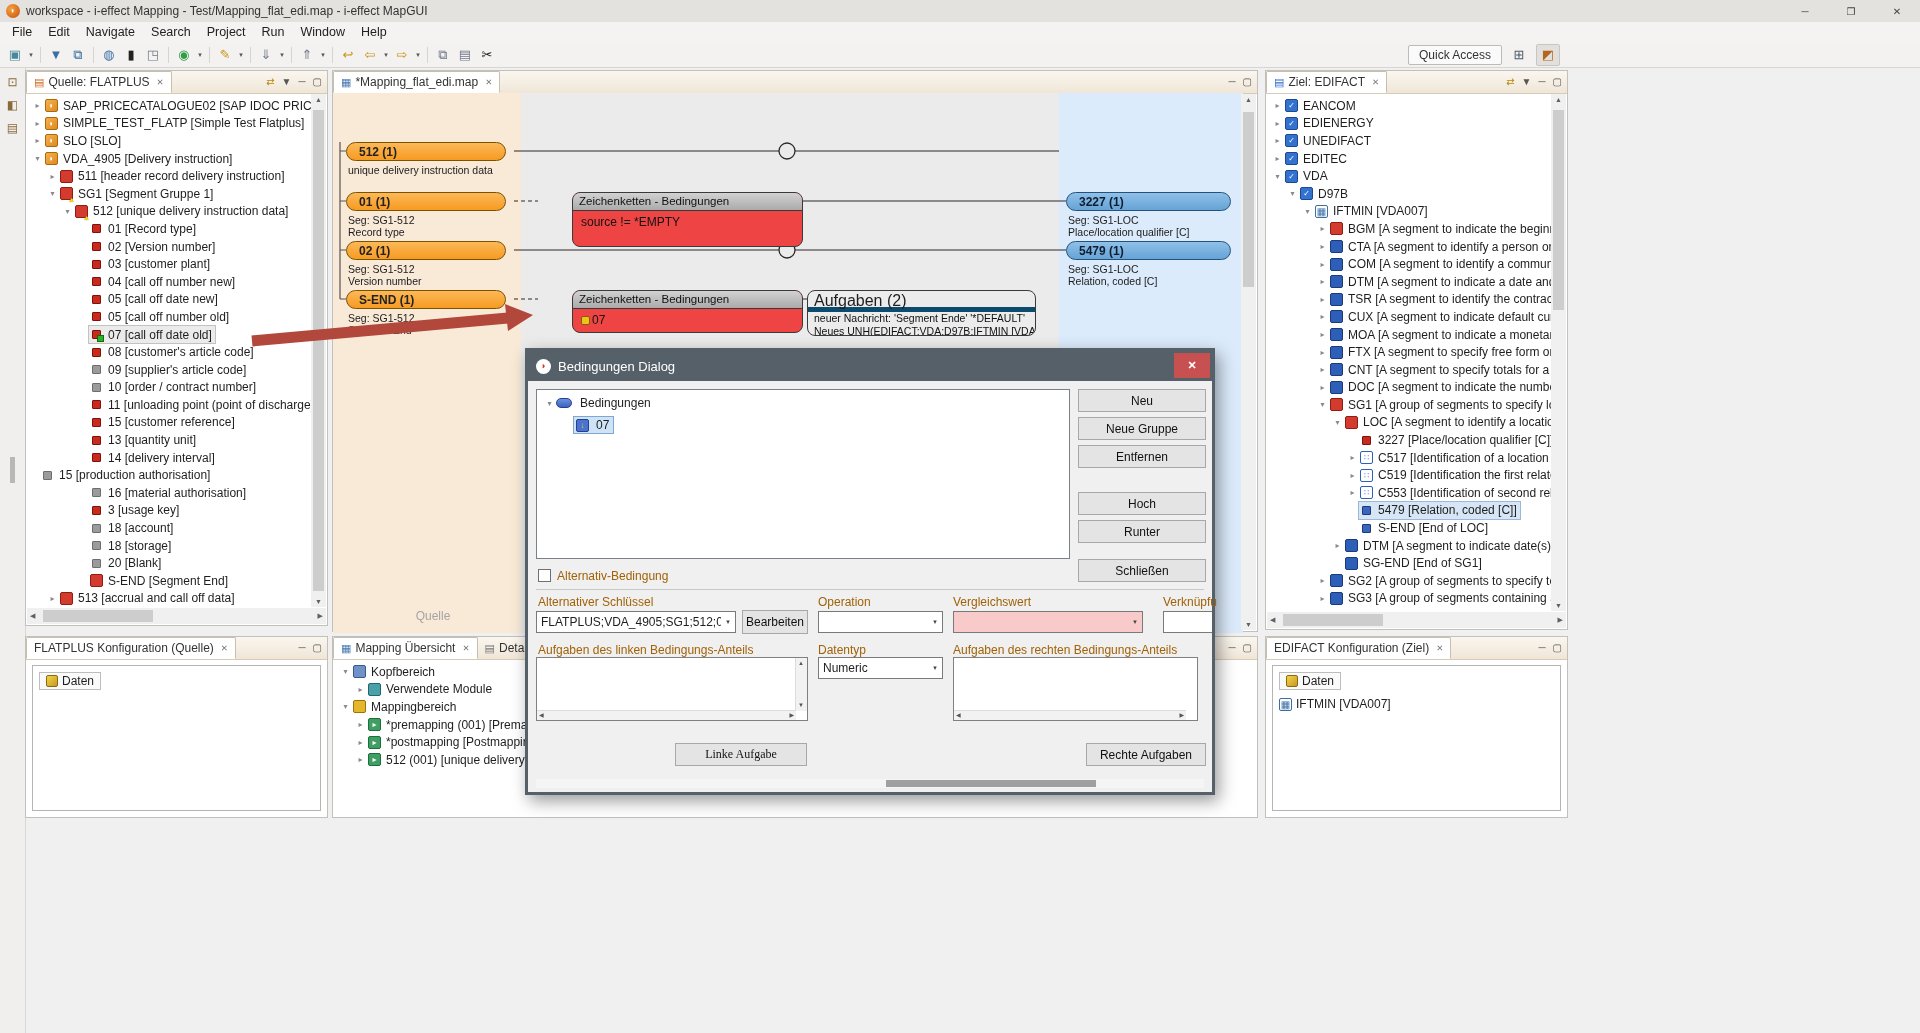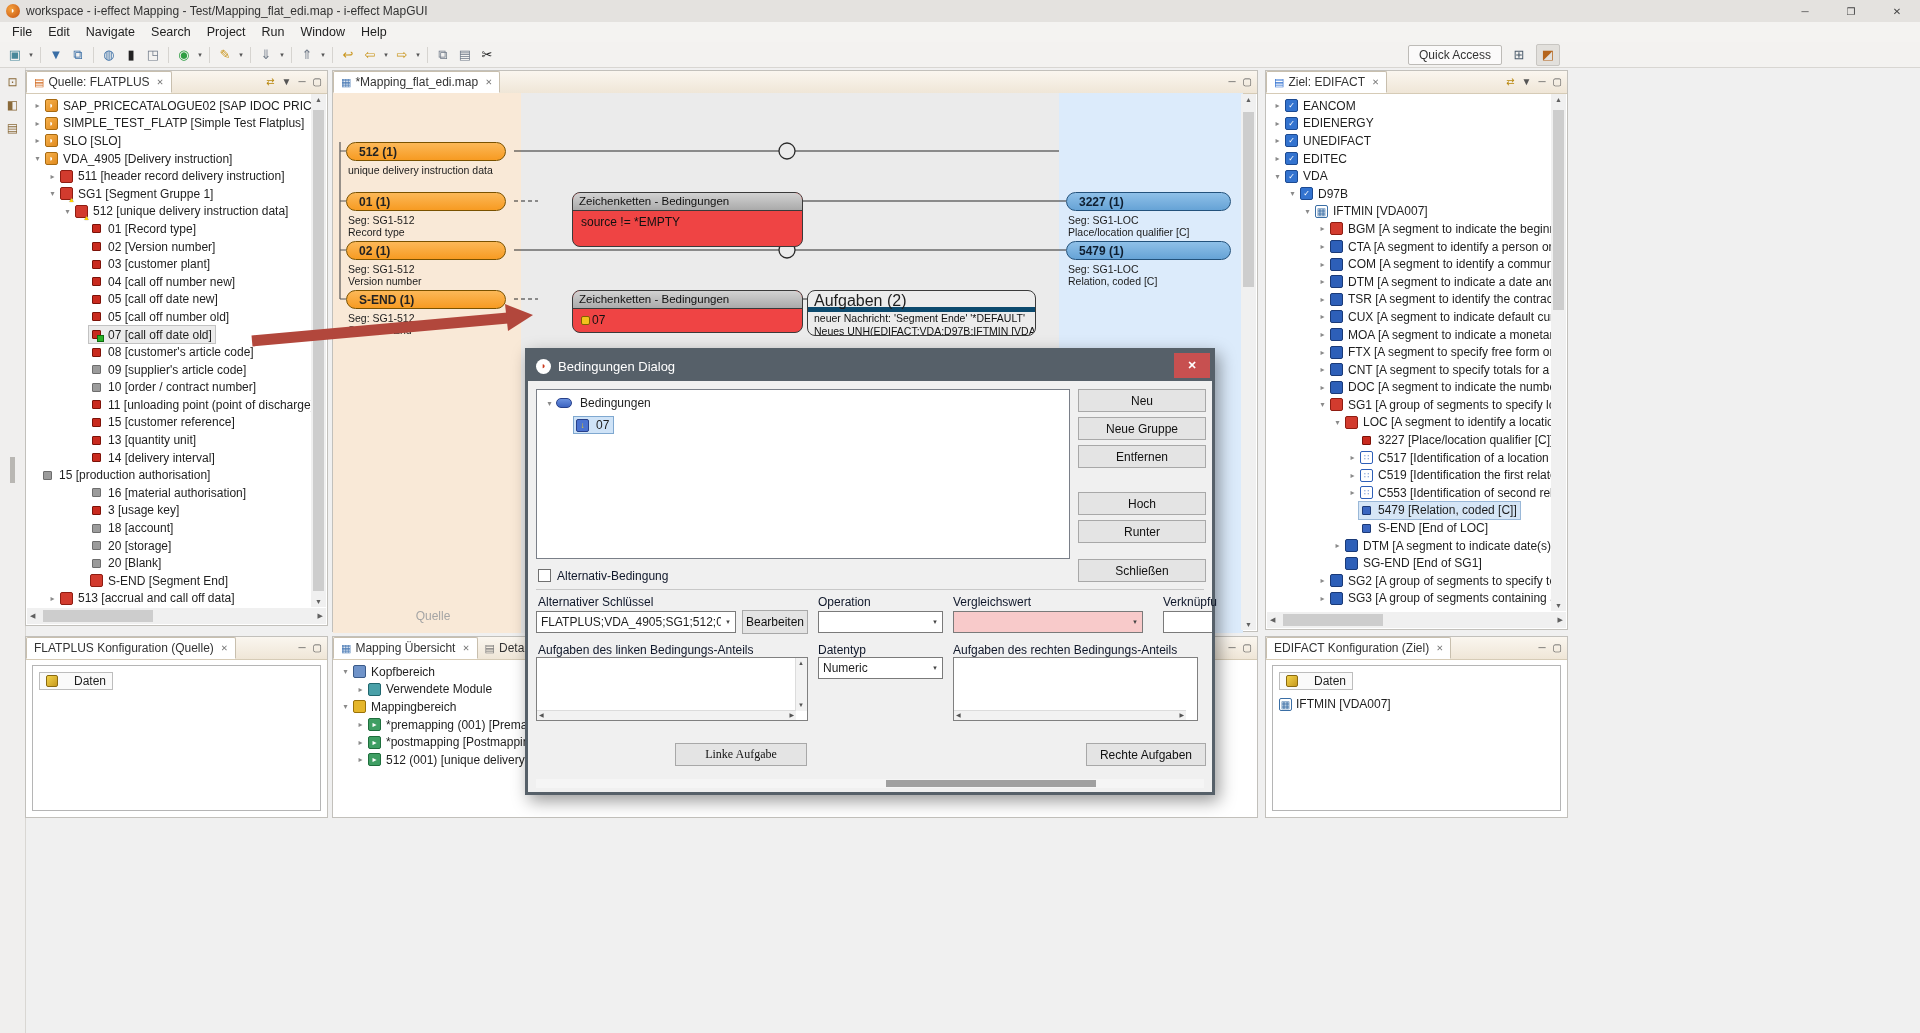--- a/index.html
+++ b/index.html
@@ -95,33 +95,33 @@
   .dialog{position:absolute;left:525px;top:348px;width:690px;height:447px;border:3px solid #566069;background:#f0f0f0;box-sizing:border-box;box-shadow:4px 6px 16px rgba(0,0,0,.4);z-index:60;}
   .dtitle{position:absolute;left:0;top:0;right:0;height:30px;background:#566069;display:flex;align-items:center;}
   .dlogo{width:15px;height:15px;border-radius:50%;background:#fff;margin:0 7px 0 8px;color:#cc3b1f;font-size:9px;line-height:15px;text-align:center;}
   .dtext{color:#fff;font-size:13px;}
   .dclose{position:absolute;right:2px;top:2px;width:36px;height:25px;background:#c75050;color:#fff;display:flex;align-items:center;justify-content:center;font-size:11px;font-weight:bold;}
   .dbody{position:absolute;left:0;top:30px;right:0;bottom:0;background:#f0f0f0;}
   .dtreebox{position:absolute;left:8px;top:8px;width:534px;height:170px;background:#fff;border:1px solid #7a7f88;box-sizing:border-box;}
   .dtrow{display:flex;align-items:center;height:18px;font-size:12px;margin-top:4px;}
   .dtsel{display:inline-flex;align-items:center;gap:3px;padding:1px 4px 1px 2px;background:#cfe3f7;border:1px solid #7fa8d0;}
   .dbtn{position:absolute;left:550px;width:128px;height:23px;background:#e4e4e4;border:1px solid #a8a8a8;font-size:12px;display:flex;align-items:center;justify-content:center;box-sizing:border-box;color:#111;}
-  .dlabel{position:absolute;font-size:12px;color:#0f172a;white-space:nowrap;}
+  .dlabel{position:absolute;font-size:12px;color:#a16207;white-space:nowrap;}
   .combo{position:absolute;height:22px;background:#fff;border:1px solid #7a7a7a;box-sizing:border-box;display:flex;align-items:center;font-size:12px;overflow:hidden;}
   .combo .cval{flex:1;padding:0 4px;white-space:nowrap;overflow:hidden;}
   .combo .carr{width:14px;font-size:7px;color:#444;text-align:center;flex:0 0 auto;}
   .combo.pink{background:#f8caca;}
   .ta{position:absolute;background:#fff;border:1px solid #808080;box-sizing:border-box;}
   .ta .vsb{position:absolute;right:0;top:0;bottom:9px;width:11px;background:#f2f2f2;border-left:1px solid #dcdcdc;}
   .ta .hsb{position:absolute;left:0;right:11px;bottom:0;height:9px;background:#f2f2f2;border-top:1px solid #dcdcdc;}
   .ta .tiny{position:absolute;font-size:6px;color:#555;line-height:9px;}
   .cbsq{display:inline-block;width:13px;height:13px;background:#fff;border:1px solid #707070;box-sizing:border-box;vertical-align:-2px;margin-right:6px;}
   .dsep{position:absolute;height:1px;background:#c8c8c8;}
   
-  .chip{display:inline-flex;align-items:center;gap:12px;border:1px solid #bdbdbd;background:#fafafa;font-size:12px;padding:1px 6px;}
+  .chip{display:inline-flex;align-items:center;gap:0;border:1px solid #bdbdbd;background:#fafafa;font-size:12px;padding:1px 6px;}
   .inner{position:absolute;background:#fff;border:1px solid #b5b5b5;box-sizing:border-box;}
 </style>
 </head>
 <body>
 
 <div class="app">
 
   <div class="titlebar">
     <span class="applogo">◗</span>
     <span>workspace - i-effect Mapping - Test/Mapping_flat_edi.map - i-effect MapGUI</span>
@@ -443,21 +443,21 @@
           <span class="tarrow"></span>
           <span class="tinner">
             <span class="ic sq sqg"></span>
             <span class="tlabel">18 [account]</span>
           </span>
         </div>
         <div class="trow" style="padding-left: 49px;">
           <span class="tarrow"></span>
           <span class="tinner">
             <span class="ic sq sqg"></span>
-            <span class="tlabel">20 [storage]</span>
+            <span class="tlabel">18 [storage]</span>
           </span>
         </div>
         <div class="trow" style="padding-left: 49px;">
           <span class="tarrow"></span>
           <span class="tinner">
             <span class="ic sq sqg"></span>
             <span class="tlabel">20 [Blank]</span>
           </span>
         </div>
         <div class="trow" style="padding-left: 49px;">

